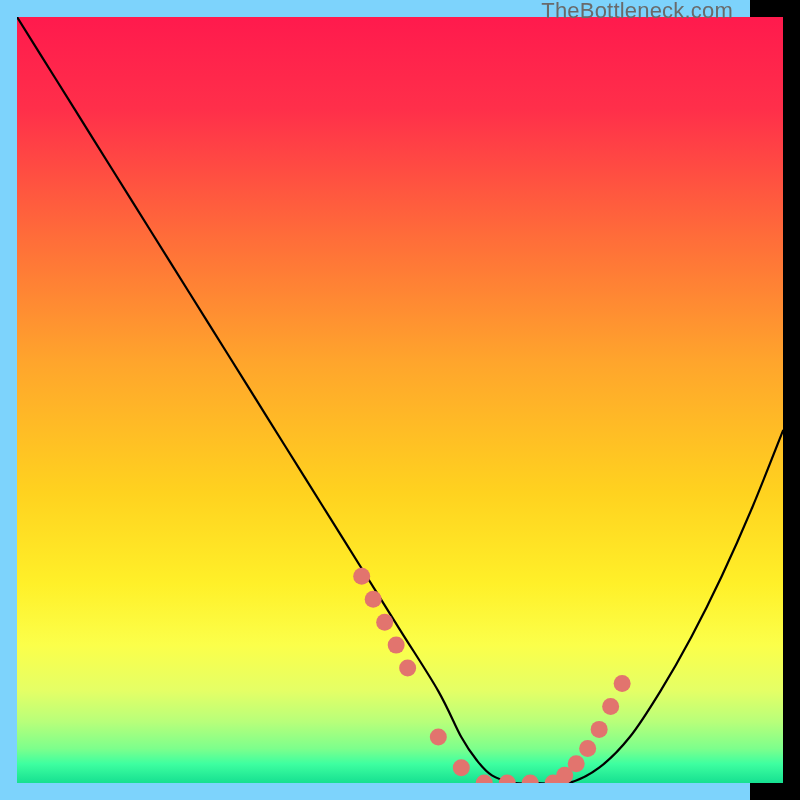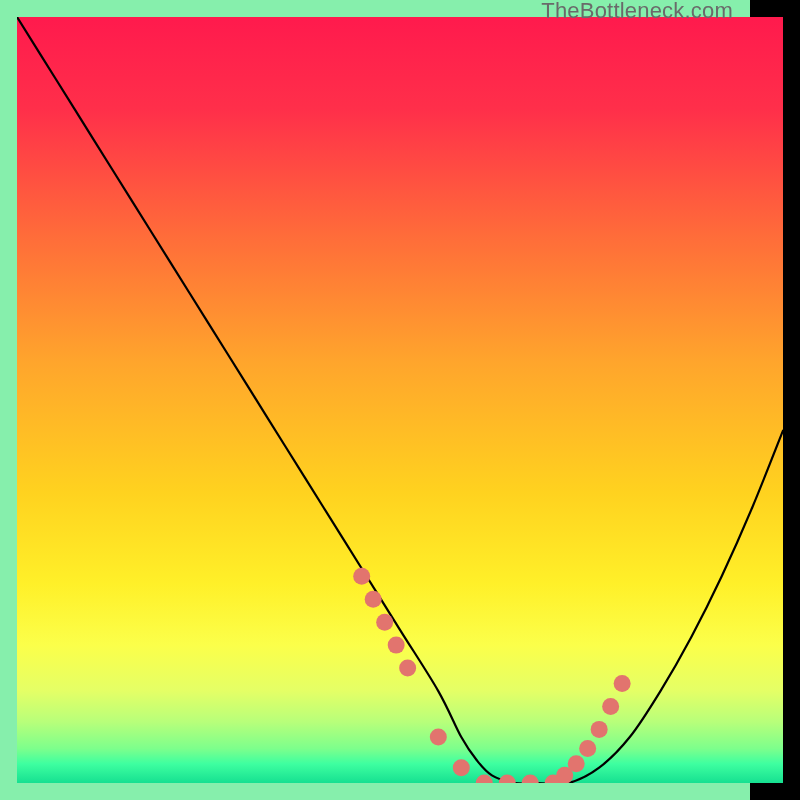--- a/index.html
+++ b/index.html
@@ -10,21 +10,21 @@
     overflow: hidden;
     background: #000;
     font-family: Arial, Helvetica, sans-serif;
   }
   .frame {
     position: absolute;
     left: 0;
     top: 0;
     width: 750px;
     height: 800px;
-    background: #86efac;
+    background: #7dd3fc;
   }
   .plot {
     position: absolute;
     left: 17px;
     top: 17px;
     width: 766px;
     height: 766px;
   }
   .gradient {
     position: absolute;

